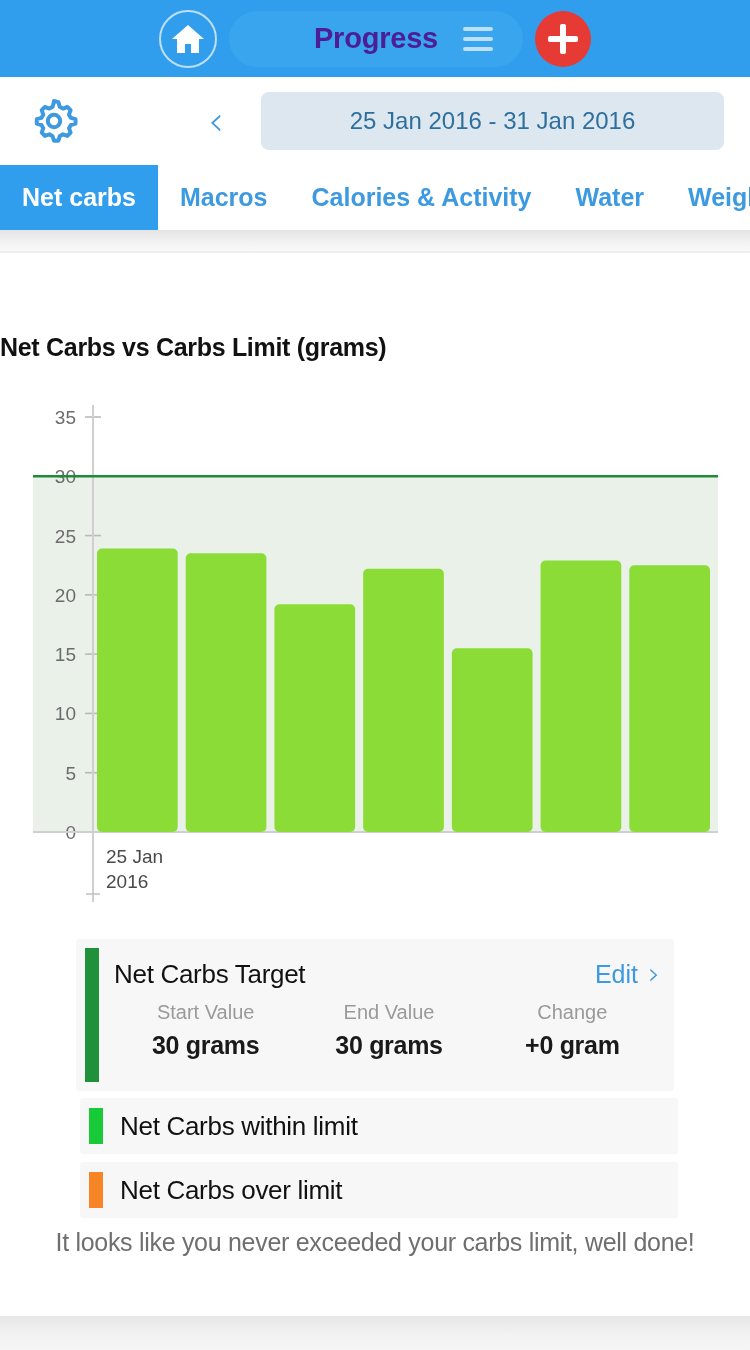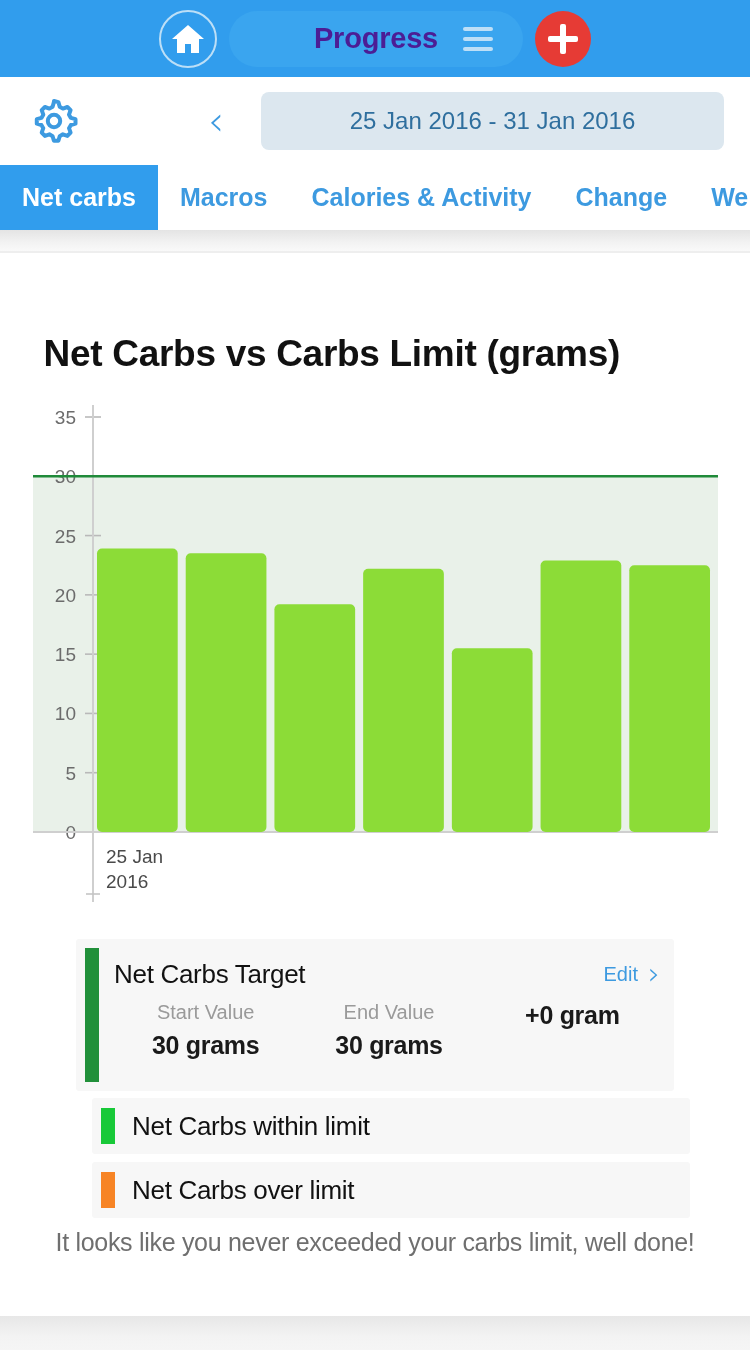--- a/index.html
+++ b/index.html
@@ -93,22 +93,22 @@
     position: absolute; left: 0; top: 251px; width: 750px; height: 2px;
     background: #eeeeee;
   }
 
   
   .chart-card {
     position: absolute; left: 0; top: 253px; width: 750px; height: 670px;
     background: #ffffff;
   }
   .chart-title {
-    position: absolute; left: 0; top: 80px; width: 620px; text-align: right;
-    font-size: 37px; font-weight: bold; color: #111111; letter-spacing: -0.3px;
+    position: absolute; left: 0; top: 80px; width: 620px; text-align: left;
+    font-size: 25px; font-weight: bold; color: #111111; letter-spacing: -0.3px;
   }
   .plot { position: absolute; left: 0; top: 0; width: 750px; height: 670px; }
 
   svg { display: block; }
   .ytick { font-size: 19px; fill: #6c6c6c; font-family: "Liberation Sans", sans-serif; }
   .xtick { font-size: 19px; fill: #4a4a4a; font-family: "Liberation Sans", sans-serif; }
 
   
   .target-card {
     position: absolute; left: 76px; top: 939px; width: 598px; height: 152px;
@@ -117,36 +117,36 @@
   .target-accent {
     position: absolute; left: 9px; top: 9px; width: 14px; height: 134px;
     background: #21903a;
   }
   .target-head {
     position: absolute; left: 38px; top: 13px; right: 14px; height: 44px;
     display: flex; align-items: center; justify-content: space-between;
   }
   .target-name { font-size: 26px; color: #111; letter-spacing: -0.3px; }
   .edit-wrap { display: flex; align-items: center; color: #3d9ae0; }
-  .edit-lbl { font-size: 20px; }
+  .edit-lbl { font-size: 25px; }
   .edit-chev {
     font-size: 30px; margin-left: 10px; font-weight: 300;
     font-family: "DejaVu Sans", sans-serif; line-height: 1;
   }
   .stats {
     position: absolute; left: 38px; top: 62px; right: 10px;
     display: flex;
   }
   .stat { flex: 1; text-align: center; }
   .stat-lbl { font-size: 20px; color: #9a9a9a; margin-bottom: 7px; }
   .stat-val { font-size: 25px; color: #1a1a1a; font-weight: bold; letter-spacing: -0.3px; }
 
   
   .legend-row {
-    position: absolute; left: 92px; width: 598px; height: 56px;
+    position: absolute; left: 80px; width: 598px; height: 56px;
     background: #f7f7f7; border-radius: 3px; display: flex; align-items: center;
   }
   .legend-row.r1 { top: 1098px; }
   .legend-row.r2 { top: 1162px; }
   .legend-sw { width: 14px; height: 36px; margin-left: 9px; margin-right: 17px; }
   .legend-lbl { font-size: 26px; color: #111; letter-spacing: -0.3px; }
 
   
   .footer-msg {
     position: absolute; left: 0; top: 1228px; width: 750px;
@@ -195,21 +195,21 @@
     <span class="chev chev-next">›</span>
   </div>
   <div class="date-pill">
     <span>25 Jan 2016 - 31 Jan 2016</span>
   </div>
 
   <div class="tabs">
     <div class="tab active">Net carbs</div>
     <div class="tab">Macros</div>
     <div class="tab">Calories &amp; Activity</div>
-    <div class="tab">Change</div>
+    <div class="tab">Water</div>
     <div class="tab">Weight</div>
   </div>
   <div class="tabs-shadow"></div>
   <div class="tabs-shadow-line"></div>
 
   <div class="chart-card">
     <div class="chart-title">Net Carbs vs Carbs Limit (grams)</div>
     <div class="plot">
       <svg width="750" height="670" viewBox="0 0 750 670">
         <g id="chart-layer">
@@ -260,20 +260,21 @@
     <div class="stats">
       <div class="stat">
         <div class="stat-lbl">Start Value</div>
         <div class="stat-val">30 grams</div>
       </div>
       <div class="stat">
         <div class="stat-lbl">End Value</div>
         <div class="stat-val">30 grams</div>
       </div>
       <div class="stat">
+        <div class="stat-lbl">Change</div>
         <div class="stat-val">+0 gram</div>
       </div>
     </div>
   </div>
 
   <div class="legend-row r1">
     <span class="legend-sw" style="background:#18c938"></span>
     <span class="legend-lbl">Net Carbs within limit</span>
   </div>
   <div class="legend-row r2">

